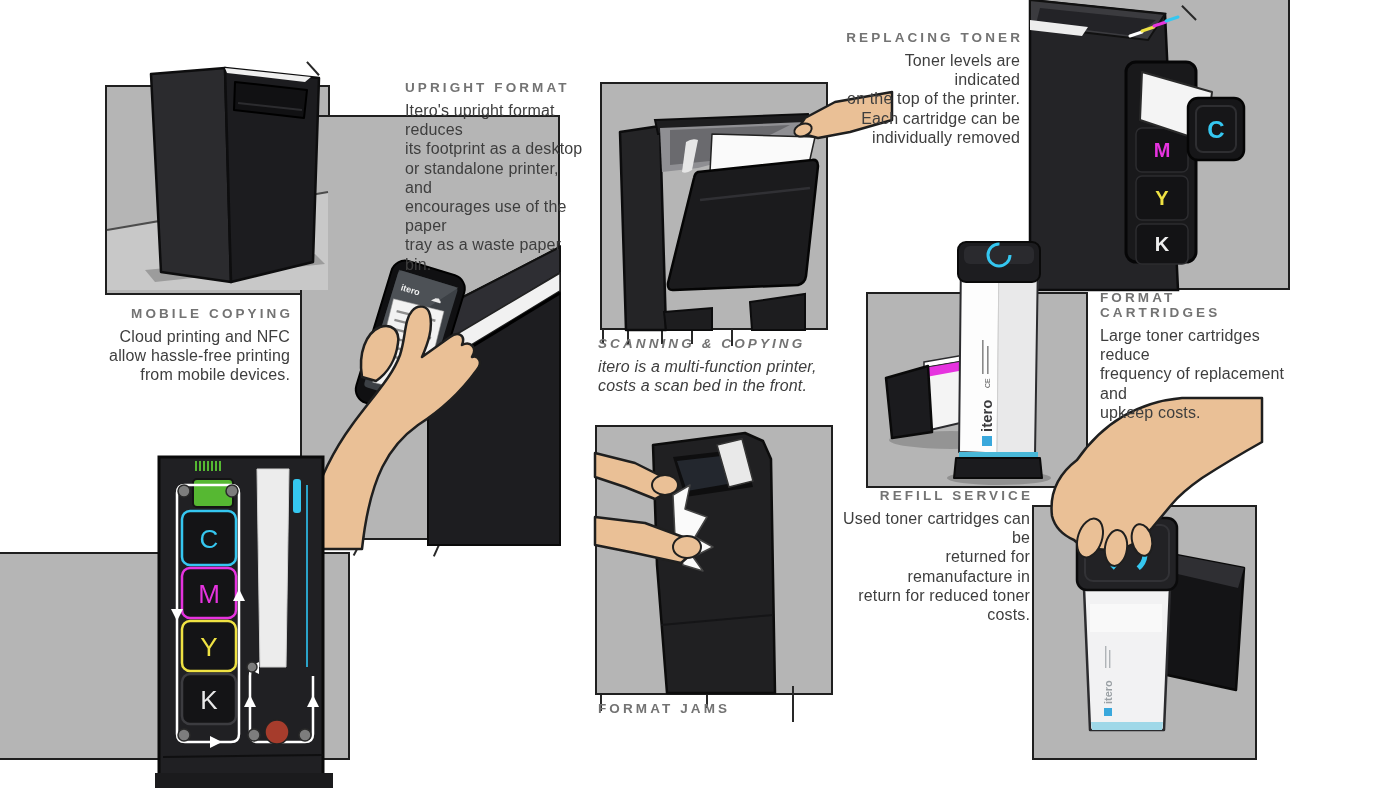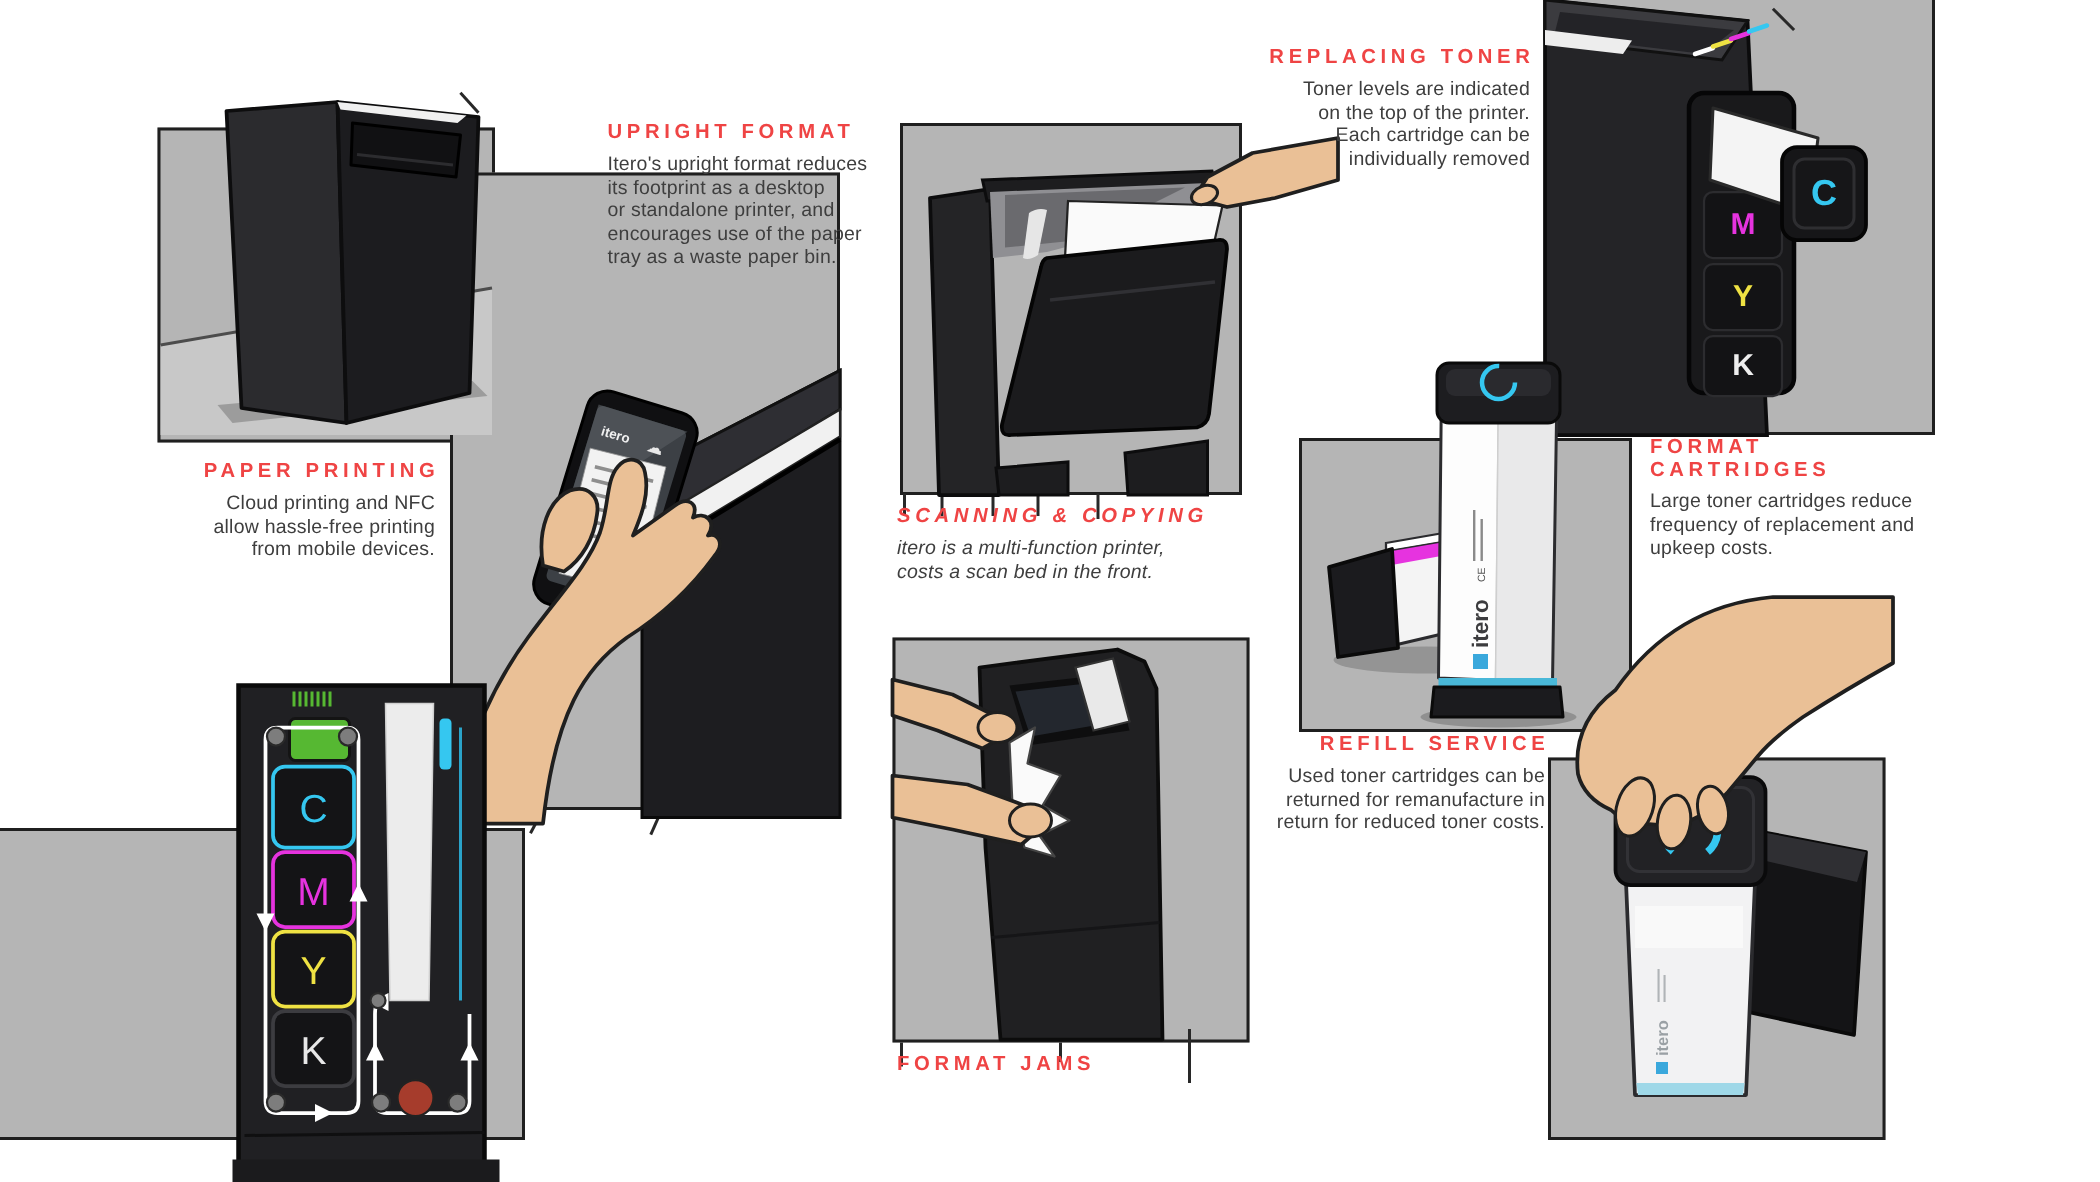--- a/index.html
+++ b/index.html
@@ -1,21 +1,21 @@
 <!DOCTYPE html>
 <html><head>
 <meta charset="utf-8">
 <style>
   html,body{margin:0;padding:0;background:#ffffff;}
   #board{position:relative;width:1400px;height:788px;background:#ffffff;overflow:hidden;
          font-family:"Liberation Sans",sans-serif;}
   .panel{position:absolute;background:#b5b5b5;border:2px solid #1f1f1f;box-sizing:border-box;}
   .note{position:absolute;}
-  .note h3{font-size:13.5px;font-weight:bold;letter-spacing:3.1px;color:#ef4444;margin:0 0 6px 0;}
-  .note p{font-size:13px;line-height:1.2;color:#3e3e3e;margin:0;white-space:pre-line;letter-spacing:.15px;}
+  .note h3{font-size:13.5px;font-weight:bold;letter-spacing:3.1px;color:#737373;margin:0 0 6px 0;}
+  .note p{font-size:16px;line-height:1.2;color:#3e3e3e;margin:0;white-space:pre-line;letter-spacing:.15px;}
   .note.right{text-align:right;}
   .note.right h3{margin-right:-3px;}
   svg{position:absolute;overflow:visible;}
   svg text{font-family:"Liberation Sans",sans-serif;}
   .gv{position:absolute;width:1.5px;background:#282828;}
   .gd{position:absolute;width:1.5px;background:#282828;transform-origin:top center;}
 </style>
 </head>
 <body>
 
@@ -229,21 +229,21 @@
   <div class="note" style="left:405px;top:80px;width:185px;">
     <h3>UPRIGHT FORMAT</h3>
     <p>Itero's upright format reduces
 its footprint as a desktop
 or standalone printer, and
 encourages use of the paper
 tray as a waste paper bin.</p>
   </div>
 
   <div class="note right" style="left:100px;top:306px;width:190px;">
-    <h3>PAPER PRINTING</h3>
+    <h3>MOBILE COPYING</h3>
     <p>Cloud printing and NFC
 allow hassle-free printing
 from mobile devices.</p>
   </div>
 
   <div class="note" style="left:598px;top:336px;width:235px;font-style:italic;">
     <h3>SCANNING &amp; COPYING</h3>
     <p>itero is a multi-function printer,
 costs a scan bed in the front.</p>
   </div>

